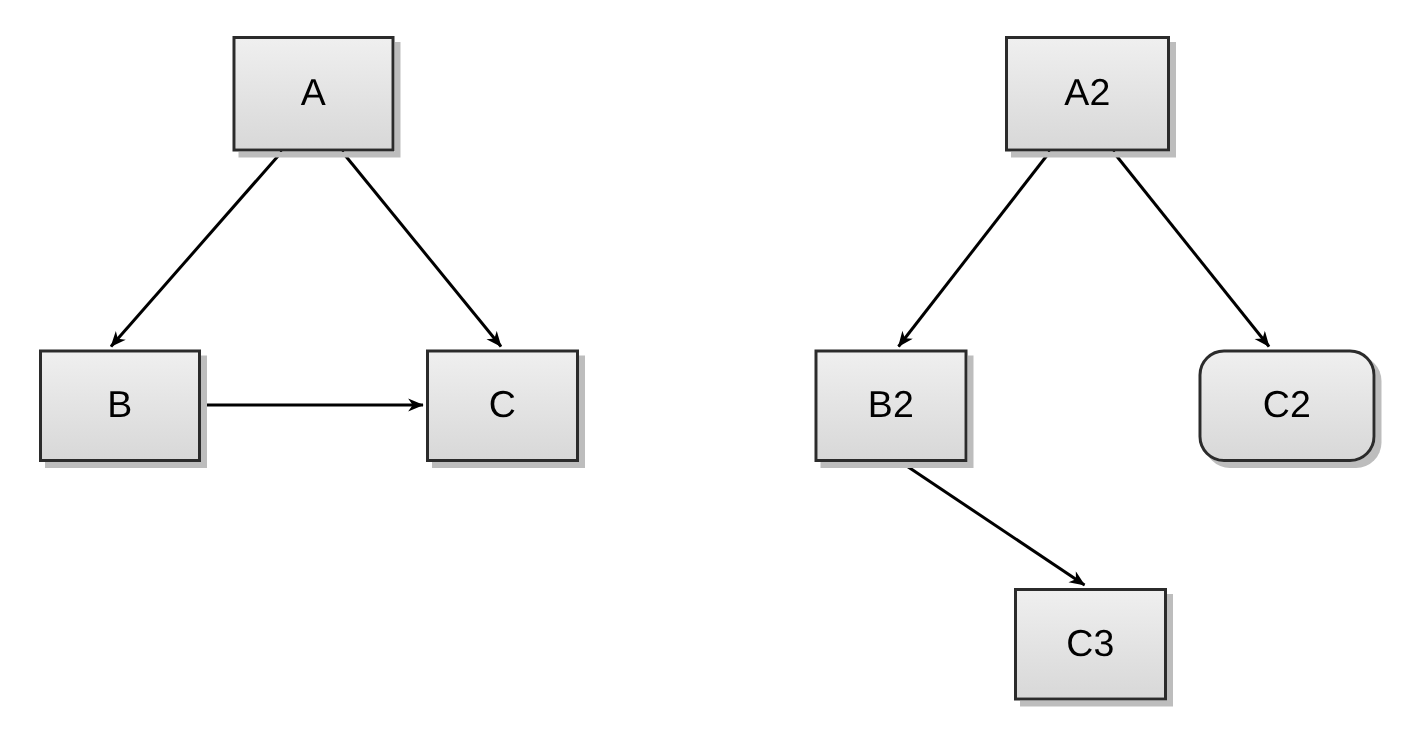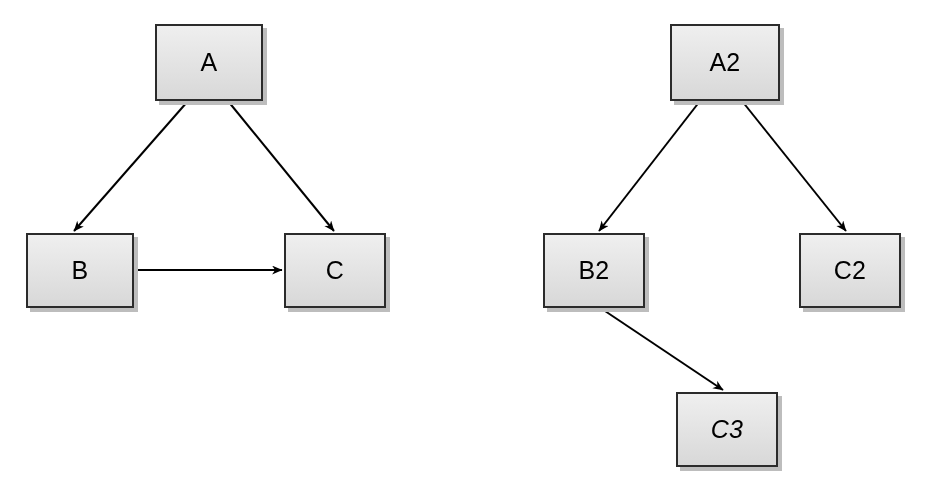--- a/index.html
+++ b/index.html
@@ -78,21 +78,21 @@
       </div>
       <div class="node" style="left: 284px; top: 233px; width: 102px; height: 75px; border-color: rgb(43, 43, 43); background: linear-gradient(rgb(239, 239, 239) 0%, rgb(216, 216, 216) 100%); box-shadow: rgb(189, 189, 189) 4px 4px 0px 0px;">
         <span class="node-label" style="color: rgb(0, 0, 0);">C</span>
       </div>
       <div class="node" style="left: 670px; top: 24px; width: 110px; height: 77px; border-color: rgb(43, 43, 43); background: linear-gradient(rgb(239, 239, 239) 0%, rgb(216, 216, 216) 100%); box-shadow: rgb(189, 189, 189) 4px 4px 0px 0px;">
         <span class="node-label" style="color: rgb(0, 0, 0);">A2</span>
       </div>
       <div class="node" style="left: 543px; top: 233px; width: 102px; height: 75px; border-color: rgb(43, 43, 43); background: linear-gradient(rgb(239, 239, 239) 0%, rgb(216, 216, 216) 100%); box-shadow: rgb(189, 189, 189) 4px 4px 0px 0px;">
         <span class="node-label" style="color: rgb(0, 0, 0);">B2</span>
       </div>
-      <div class="node" style="left: 799px; top: 233px; width: 102px; height: 75px; border-color: rgb(43, 43, 43); background: linear-gradient(rgb(239, 239, 239) 0%, rgb(216, 216, 216) 100%); box-shadow: rgb(189, 189, 189) 4px 4px 0px 0px;">
+      <div class="node" style="left: 799px; top: 233px; width: 118px; height: 75px; border-color: rgb(43, 43, 43); background: linear-gradient(rgb(239, 239, 239) 0%, rgb(216, 216, 216) 100%); box-shadow: rgb(189, 189, 189) 4px 4px 0px 0px; border-radius: 17px;">
         <span class="node-label" style="color: rgb(0, 0, 0);">C2</span>
       </div>
-      <div class="node" style="left: 676px; top: 392px; width: 102px; height: 75px; border-color: rgb(43, 43, 43); background: linear-gradient(rgb(239, 239, 239) 0%, rgb(216, 216, 216) 100%); box-shadow: rgb(189, 189, 189) 4px 4px 0px 0px; font-style: italic;">
+      <div class="node" style="left: 676px; top: 392px; width: 102px; height: 75px; border-color: rgb(43, 43, 43); background: linear-gradient(rgb(239, 239, 239) 0%, rgb(216, 216, 216) 100%); box-shadow: rgb(189, 189, 189) 4px 4px 0px 0px;">
         <span class="node-label" style="color: rgb(0, 0, 0);">C3</span>
       </div>
     </div>
 
 </div>
 
 </body></html>

